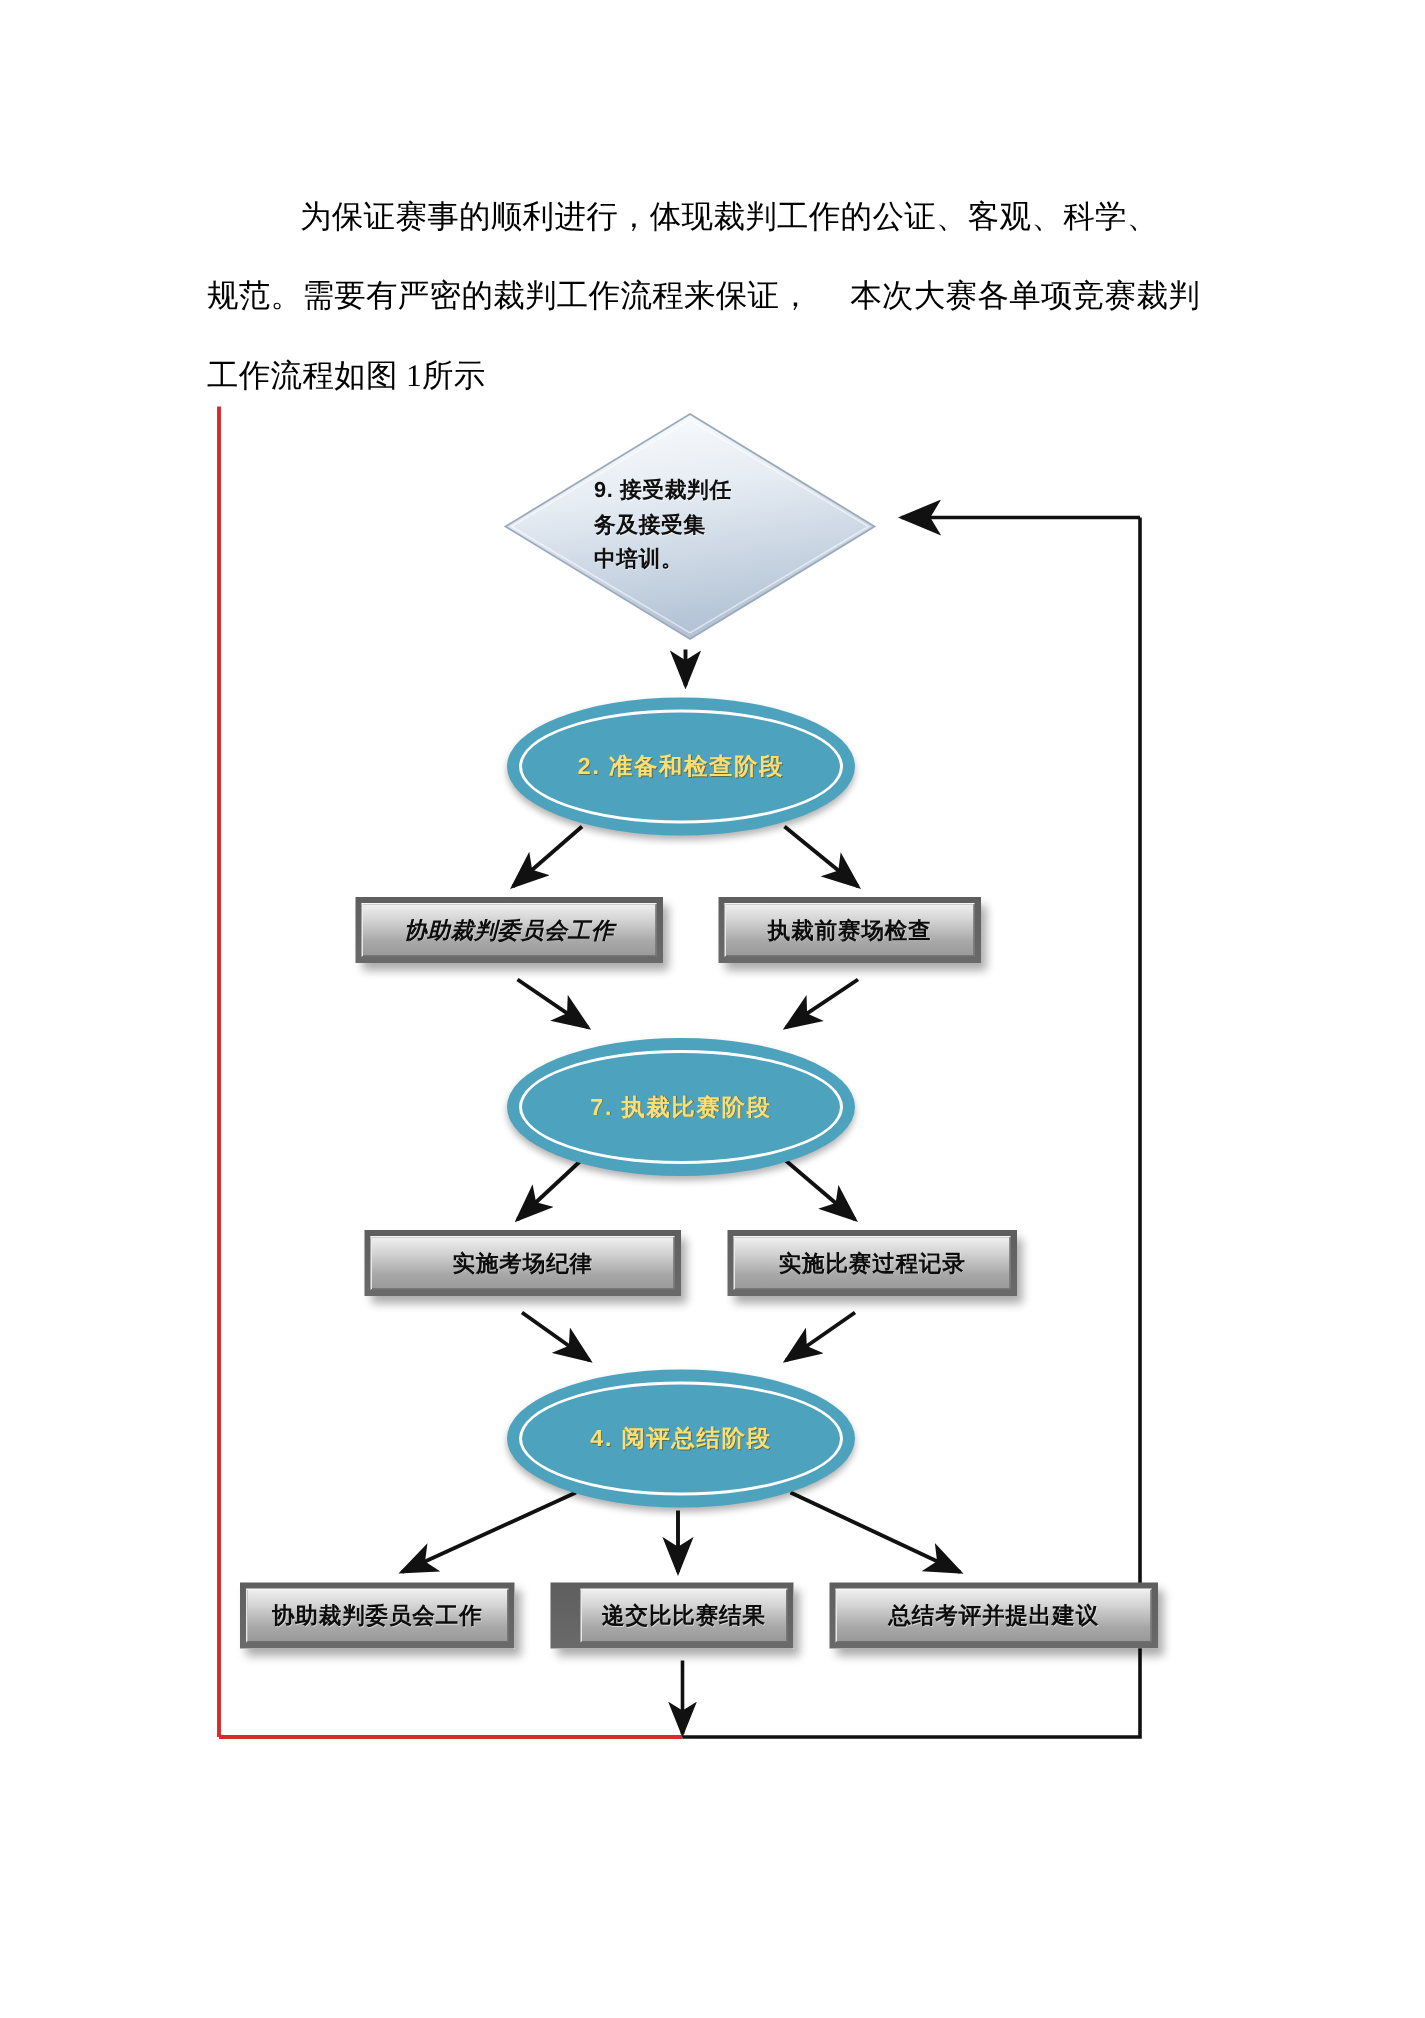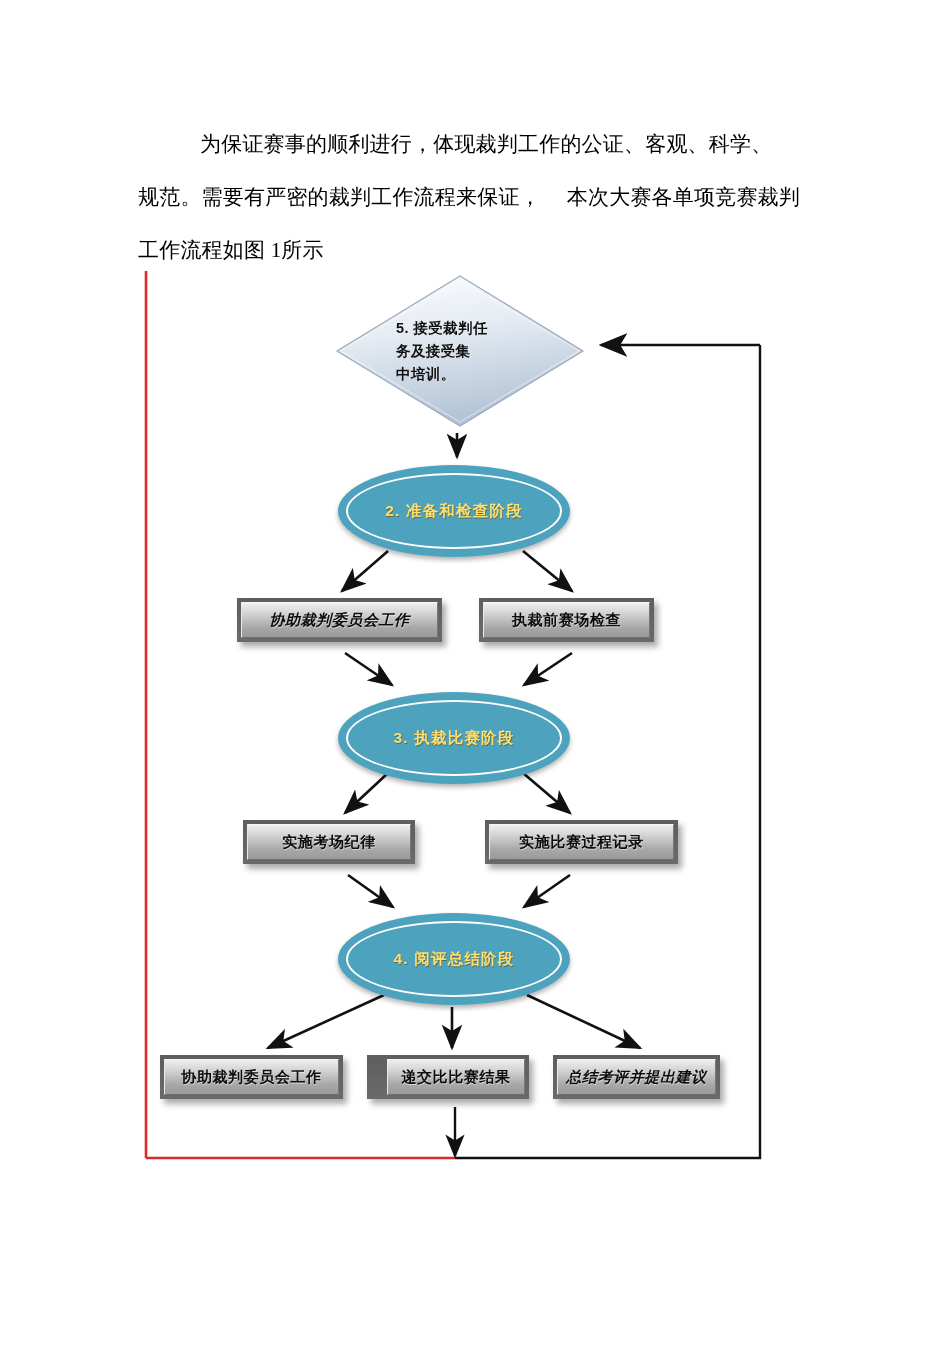--- a/index.html
+++ b/index.html
@@ -110,25 +110,25 @@
     font-weight:bold;
     font-size:15px;
     letter-spacing:0.6px;
     color:#0d0d0d;
     white-space:nowrap;
     text-shadow:0.5px 0.5px 0 rgba(255,255,255,0.5);
   }
 
   .b-r1a{left:237px;top:343px;width:205px;font-style:italic;}
   .b-r1b{left:479px;top:343px;width:175px;}
-  .b-r2a{left:243px;top:565px;width:172px;}
+  .b-r2a{left:243px;top:565px;width:211px;}
   .b-r2b{left:485px;top:565px;width:193px;}
   .b-r3a{left:160px;top:800px;width:183px;}
   .b-r3b{left:367px;top:800px;width:162px;padding-left:20px;}
-  .b-r3c{left:553px;top:800px;width:167px;font-style:italic;}
+  .b-r3c{left:553px;top:800px;width:219px;}
 </style>
 </head>
 <body>
 
 <div id="page">
 
   <div class="prose">
     <span class="indent"></span><span>为保证赛事的顺利进行，体现裁判工作的公证、客观、科学、</span><br>
     <span>规范。需要有严密的裁判工作流程来保证，</span><span class="gap"></span><span>本次大赛各单项竞赛裁判</span><br>
     <span>工作流程如图 1所示</span>
@@ -207,21 +207,21 @@
         <path d="M455,852 L455,901" stroke="#111111" stroke-width="2.4" fill="none" marker-end="url(#arrowhead)"></path>
       </g>
     </svg>
 
     <div class="node diamond">
       <svg class="dshape" viewBox="0 0 254 158" preserveAspectRatio="none">
         <polygon points="127,4 250,79 127,154 4,79" fill="url(#diamondGrad)" stroke="#9BAABB" stroke-width="1.2"></polygon>
         <polygon points="127,8 246,79 127,150 8,79" fill="none" stroke="#ffffff" stroke-width="1" opacity="0.55"></polygon>
       </svg>
       <div class="dlabel">
-        <div>5. 接受裁判任</div>
+        <div>9. 接受裁判任</div>
         <div>务及接受集</div>
         <div>中培训。</div>
       </div>
     </div>
 
     <div class="node ellipse e1">
       <span class="ring"></span>
       <span class="elabel">2. 准备和检查阶段</span>
     </div>
 
@@ -231,21 +231,21 @@
       </div>
     </div>
     <div class="node gbox b-r1b">
       <div class="inner">
         <span class="glabel">执裁前赛场检查</span>
       </div>
     </div>
 
     <div class="node ellipse e2">
       <span class="ring"></span>
-      <span class="elabel">3. 执裁比赛阶段</span>
+      <span class="elabel">7. 执裁比赛阶段</span>
     </div>
 
     <div class="node gbox b-r2a">
       <div class="inner">
         <span class="glabel">实施考场纪律</span>
       </div>
     </div>
     <div class="node gbox b-r2b">
       <div class="inner">
         <span class="glabel">实施比赛过程记录</span>

